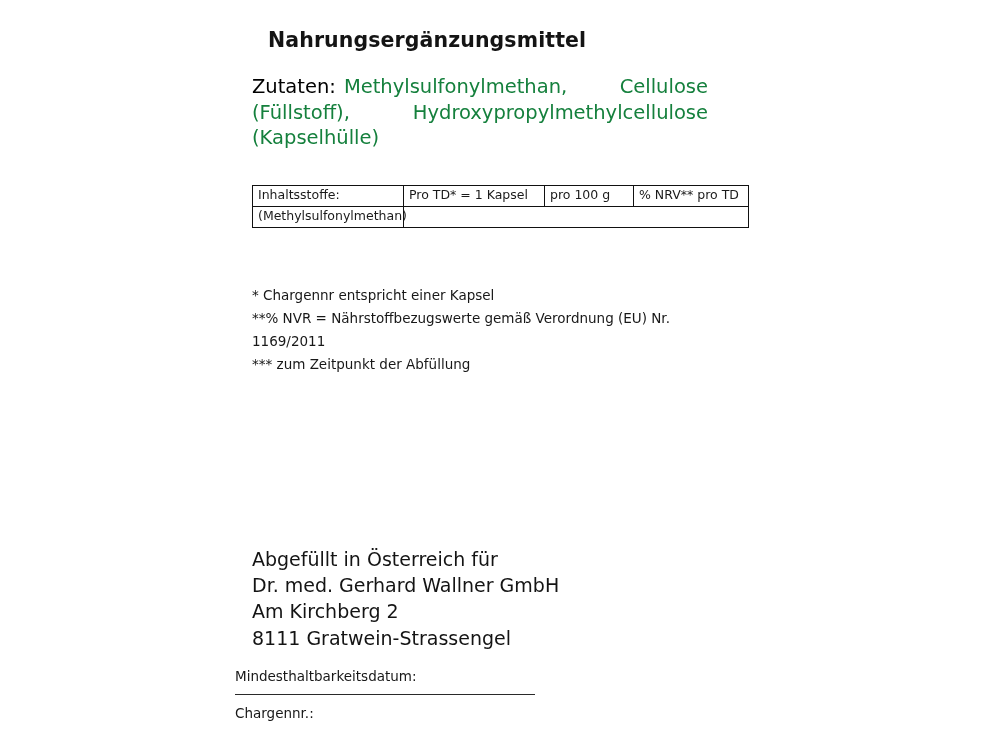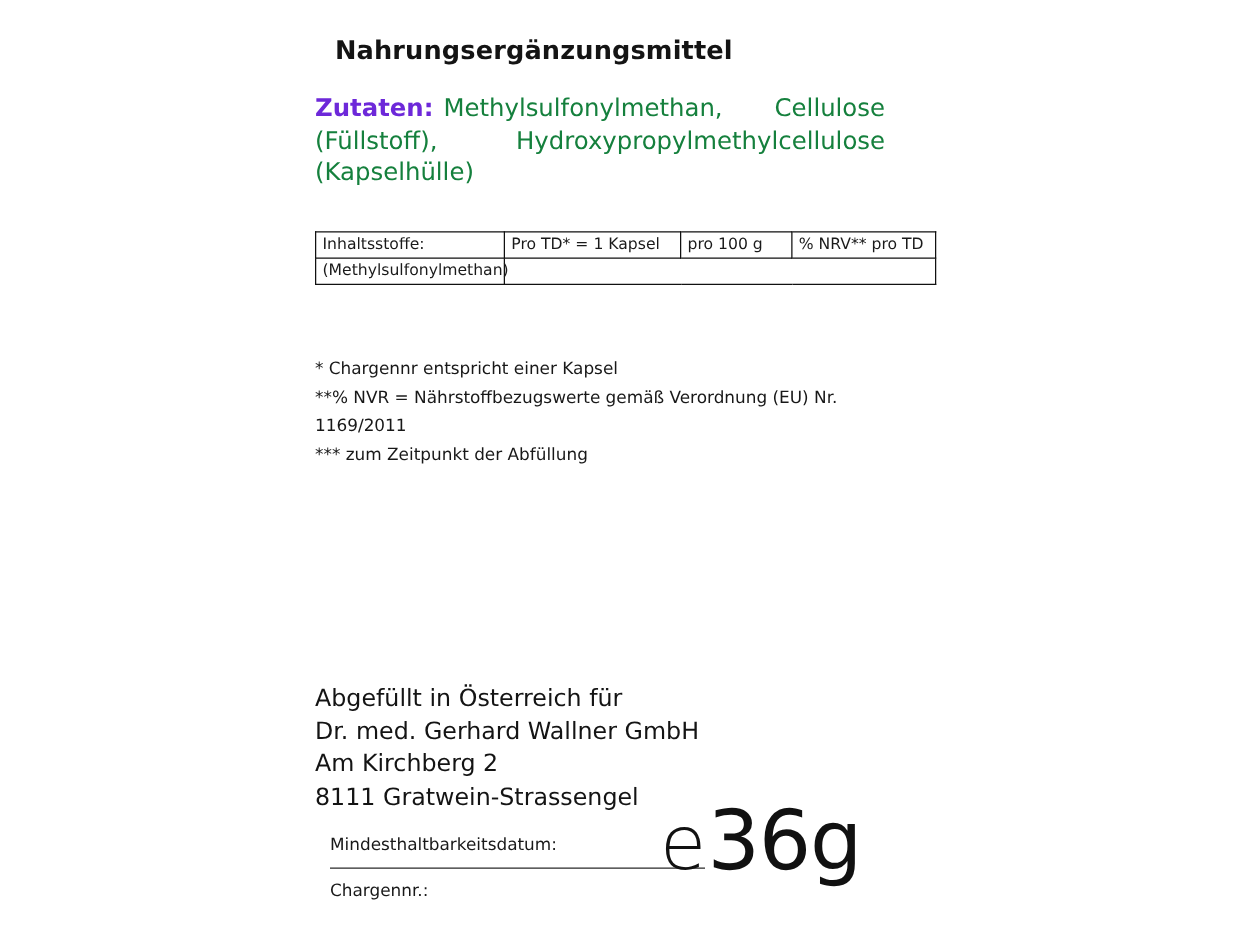--- a/index.html
+++ b/index.html
@@ -38,22 +38,22 @@
   .ingredients {
     font-size: 19.5px;
     line-height: 1.32;
     text-align: justify;
     text-justify: inter-word;
     margin: 0 0 34px 0;
     color: #141414;
     width: 456px;
   }
   .ingredients .ing-label {
-    color: #6d28d9;
-    font-weight: 700;
+    color: #000000;
+    font-weight: 400;
     margin-right: 8px;
   }
   .ingredients .ing-body {
     color: #15803d;
   }
 
   
   table.nutrition {
     border-collapse: collapse;
     width: 452px;
@@ -94,21 +94,21 @@
     position: absolute;
     left: 252px;
     top: 546px;
     font-size: 19px;
     line-height: 1.38;
     color: #141414;
   }
 
   .bottom-block {
     position: absolute;
-    left: 264px;
+    left: 235px;
     top: 668px;
     font-size: 13.5px;
     line-height: 1.25;
     color: #181818;
   }
   .bottom-block .bb-line {
     padding-bottom: 9px;
   }
   .bottom-block .bb-line.second {
     padding-top: 10px;
@@ -185,17 +185,14 @@
     <div>Am Kirchberg 2</div>
     <div>8111 Gratwein-Strassengel</div>
   </div>
 
   <div class="bottom-block">
     <div class="bb-line">Mindesthaltbarkeitsdatum:</div>
     <div class="divider"></div>
     <div class="bb-line second">Chargennr.:</div>
   </div>
 
-  <div class="weight">
-    <span class="e-mark">e</span><span class="amount">36g</span>
-  </div>
 
 </div>
 
 </body></html>

